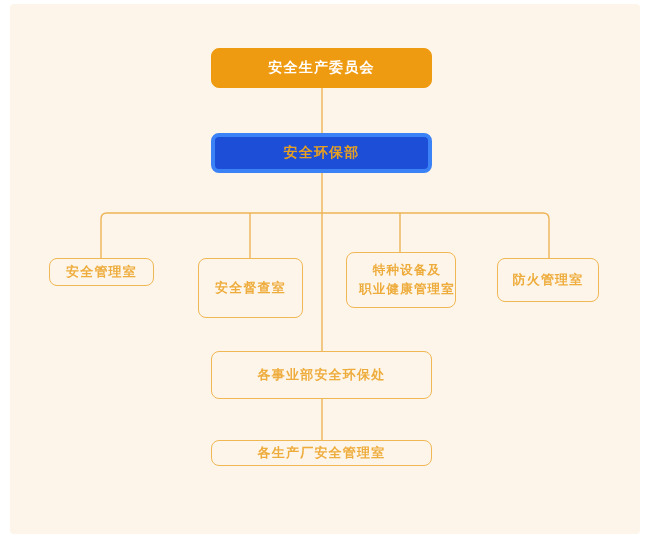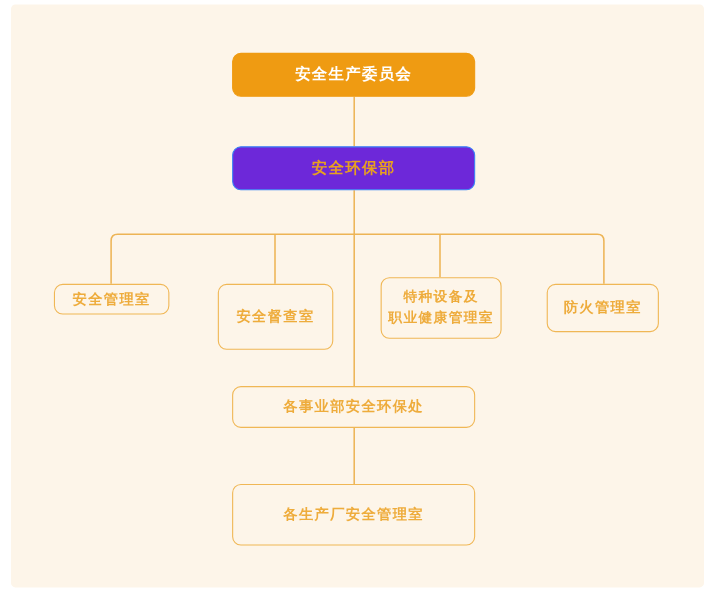--- a/index.html
+++ b/index.html
@@ -55,22 +55,22 @@
   
   .node.root {
     background: #ef9b12;
     border: 1px solid #ef9b12;
     color: #ffffff;
     font-size: 14px;
     font-weight: 600;
   }
   
   .node.white {
-    background: #6d28d9;
-    border: 1px solid #3b82f6;
+    background: #1d4ed8;
+    border: 4px solid #3b82f6;
     color: #e8a020;
     font-size: 14px;
     font-weight: 600;
   }
   
   .node.plain {
     background: #fdf5e9;
     border: 1px solid #f0b755;
     color: #eeac3c;
     font-size: 13px;
@@ -112,30 +112,30 @@
   </div>
 
   <div class="node plain" style="left:39px; top:254px; width:105px; height:28px;">
     <span class="label">安全管理室</span>
   </div>
 
   <div class="node plain" style="left:188px; top:254px; width:105px; height:60px;">
     <span class="label">安全督查室</span>
   </div>
 
-  <div class="node plain small" style="left:336px; top:248px; width:110px; height:56px;">
+  <div class="node plain small" style="left:336px; top:248px; width:110px; height:56px;justify-content:flex-end;">
     <span class="label">特种设备及
 职业健康管理室</span>
   </div>
 
   <div class="node plain" style="left:487px; top:254px; width:102px; height:44px;">
     <span class="label">防火管理室</span>
   </div>
 
-  <div class="node plain wide" style="left:201px; top:347px; width:221px; height:38px;align-items:center;">
+  <div class="node plain wide" style="left:201px; top:347px; width:221px; height:48px;align-items:center;">
     <span class="label">各事业部安全环保处</span>
   </div>
 
-  <div class="node plain wide" style="left:201px; top:436px; width:221px; height:56px;">
+  <div class="node plain wide" style="left:201px; top:436px; width:221px; height:26px;">
     <span class="label">各生产厂安全管理室</span>
   </div>
 
 </div>
 
 </body></html>

